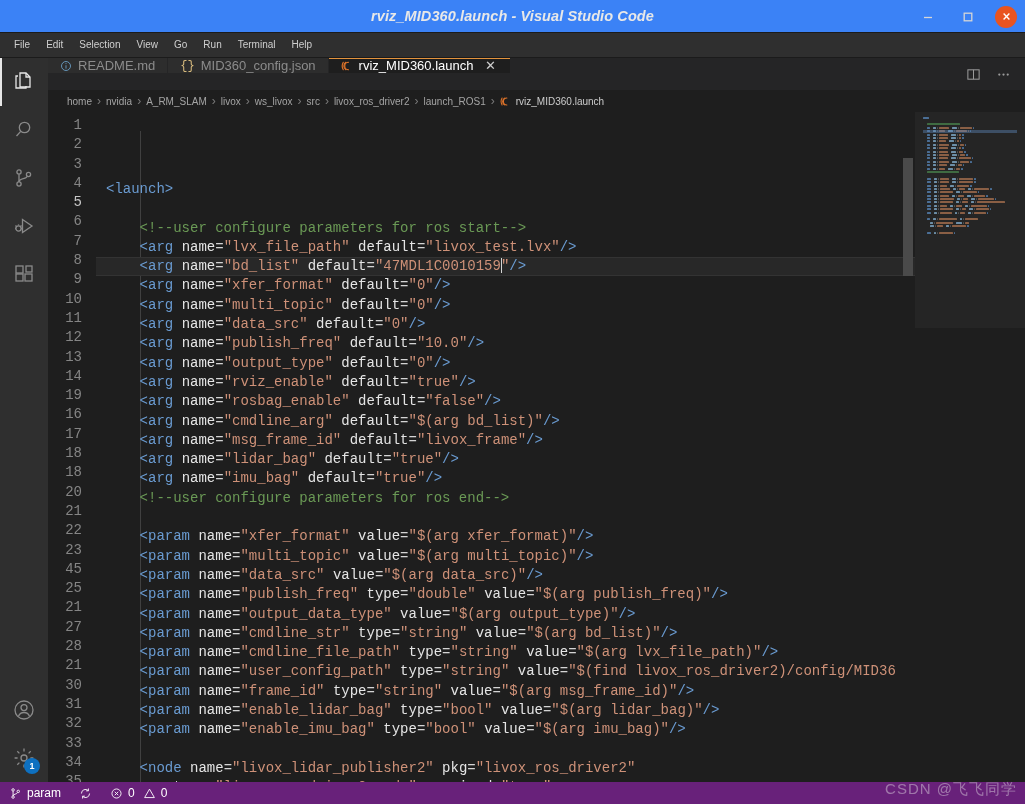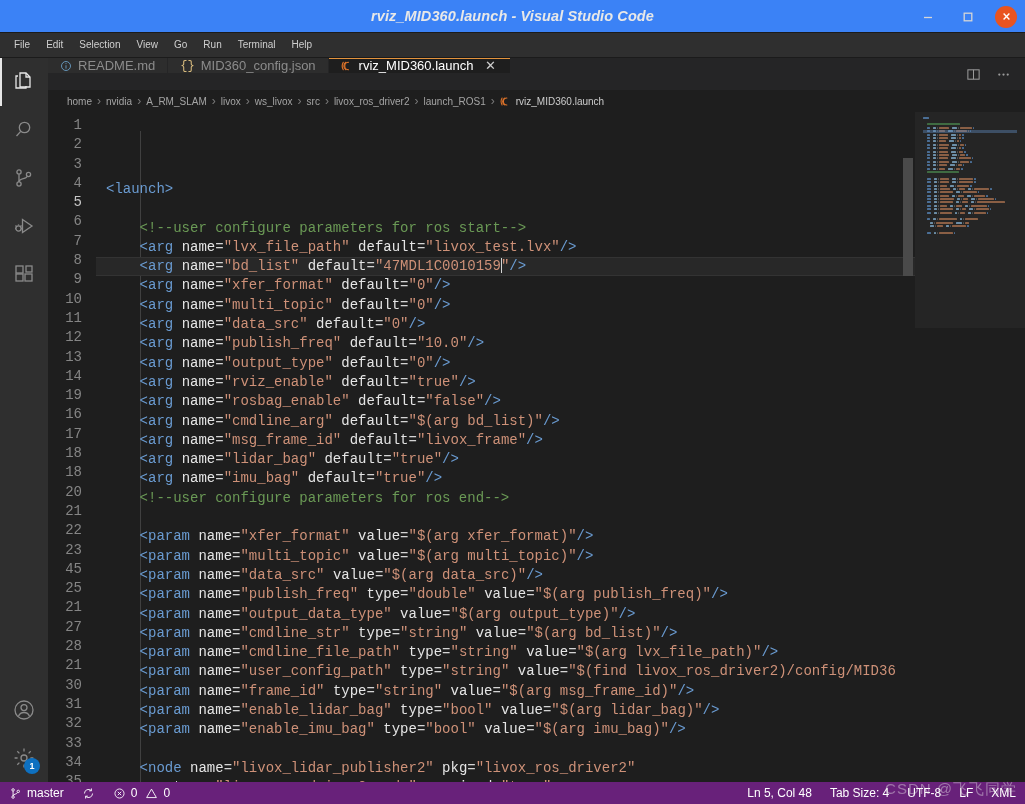--- a/index.html
+++ b/index.html
@@ -775,21 +775,21 @@
   <div class="statusbar">
     <div class="sb-left">
       <div class="sb-item">
         <svg width="13" height="13" viewBox="0 0 16 16" fill="none" stroke="#fff" stroke-width="1.1">
           <circle cx="5" cy="3.6" r="1.5"></circle>
             <circle cx="5" cy="12.4" r="1.5"></circle>
             <circle cx="11.4" cy="5.4" r="1.5"></circle>
           <path d="M5 5.1v5.8"></path>
             <path d="M10.3 6.8c0 2.3-5.3 1.6-5.3 4.1"></path>
         </svg>
-        <span>master</span>
+        <span>param</span>
       </div>
       <div class="sb-item">
         <svg width="13" height="13" viewBox="0 0 16 16" fill="none" stroke="#fff" stroke-width="1.1">
           <path d="M3 8a5 5 0 0 1 8.5-3.6"></path>
             <path d="M13 8a5 5 0 0 1-8.5 3.6"></path>
           <path d="M11.6 1.8v2.9h-2.9"></path>
             <path d="M4.4 14.2v-2.9h2.9"></path>
         </svg>
       </div>
       <div class="sb-item">
@@ -798,22 +798,15 @@
             <line x1="5.9" y1="5.9" x2="10.1" y2="10.1"></line>
             <line x1="10.1" y1="5.9" x2="5.9" y2="10.1"></line>
         </svg>
         <span>0</span>
         <svg width="13" height="13" viewBox="0 0 16 16" fill="none" stroke="#fff" stroke-width="1.1" style="margin-left:3px">
           <path d="M8 2.6L14 13H2z"></path>
         </svg>
         <span>0</span>
       </div>
     </div>
-    <div class="sb-right">
-      <div class="sb-item">Ln 5, Col 48</div>
-      <div class="sb-item">Tab Size: 4</div>
-      <div class="sb-item">UTF-8</div>
-      <div class="sb-item">LF</div>
-      <div class="sb-item">XML</div>
-    </div>
     <div class="watermark">CSDN @飞飞同学</div>
   </div>
 </div>
 
 </body></html>

